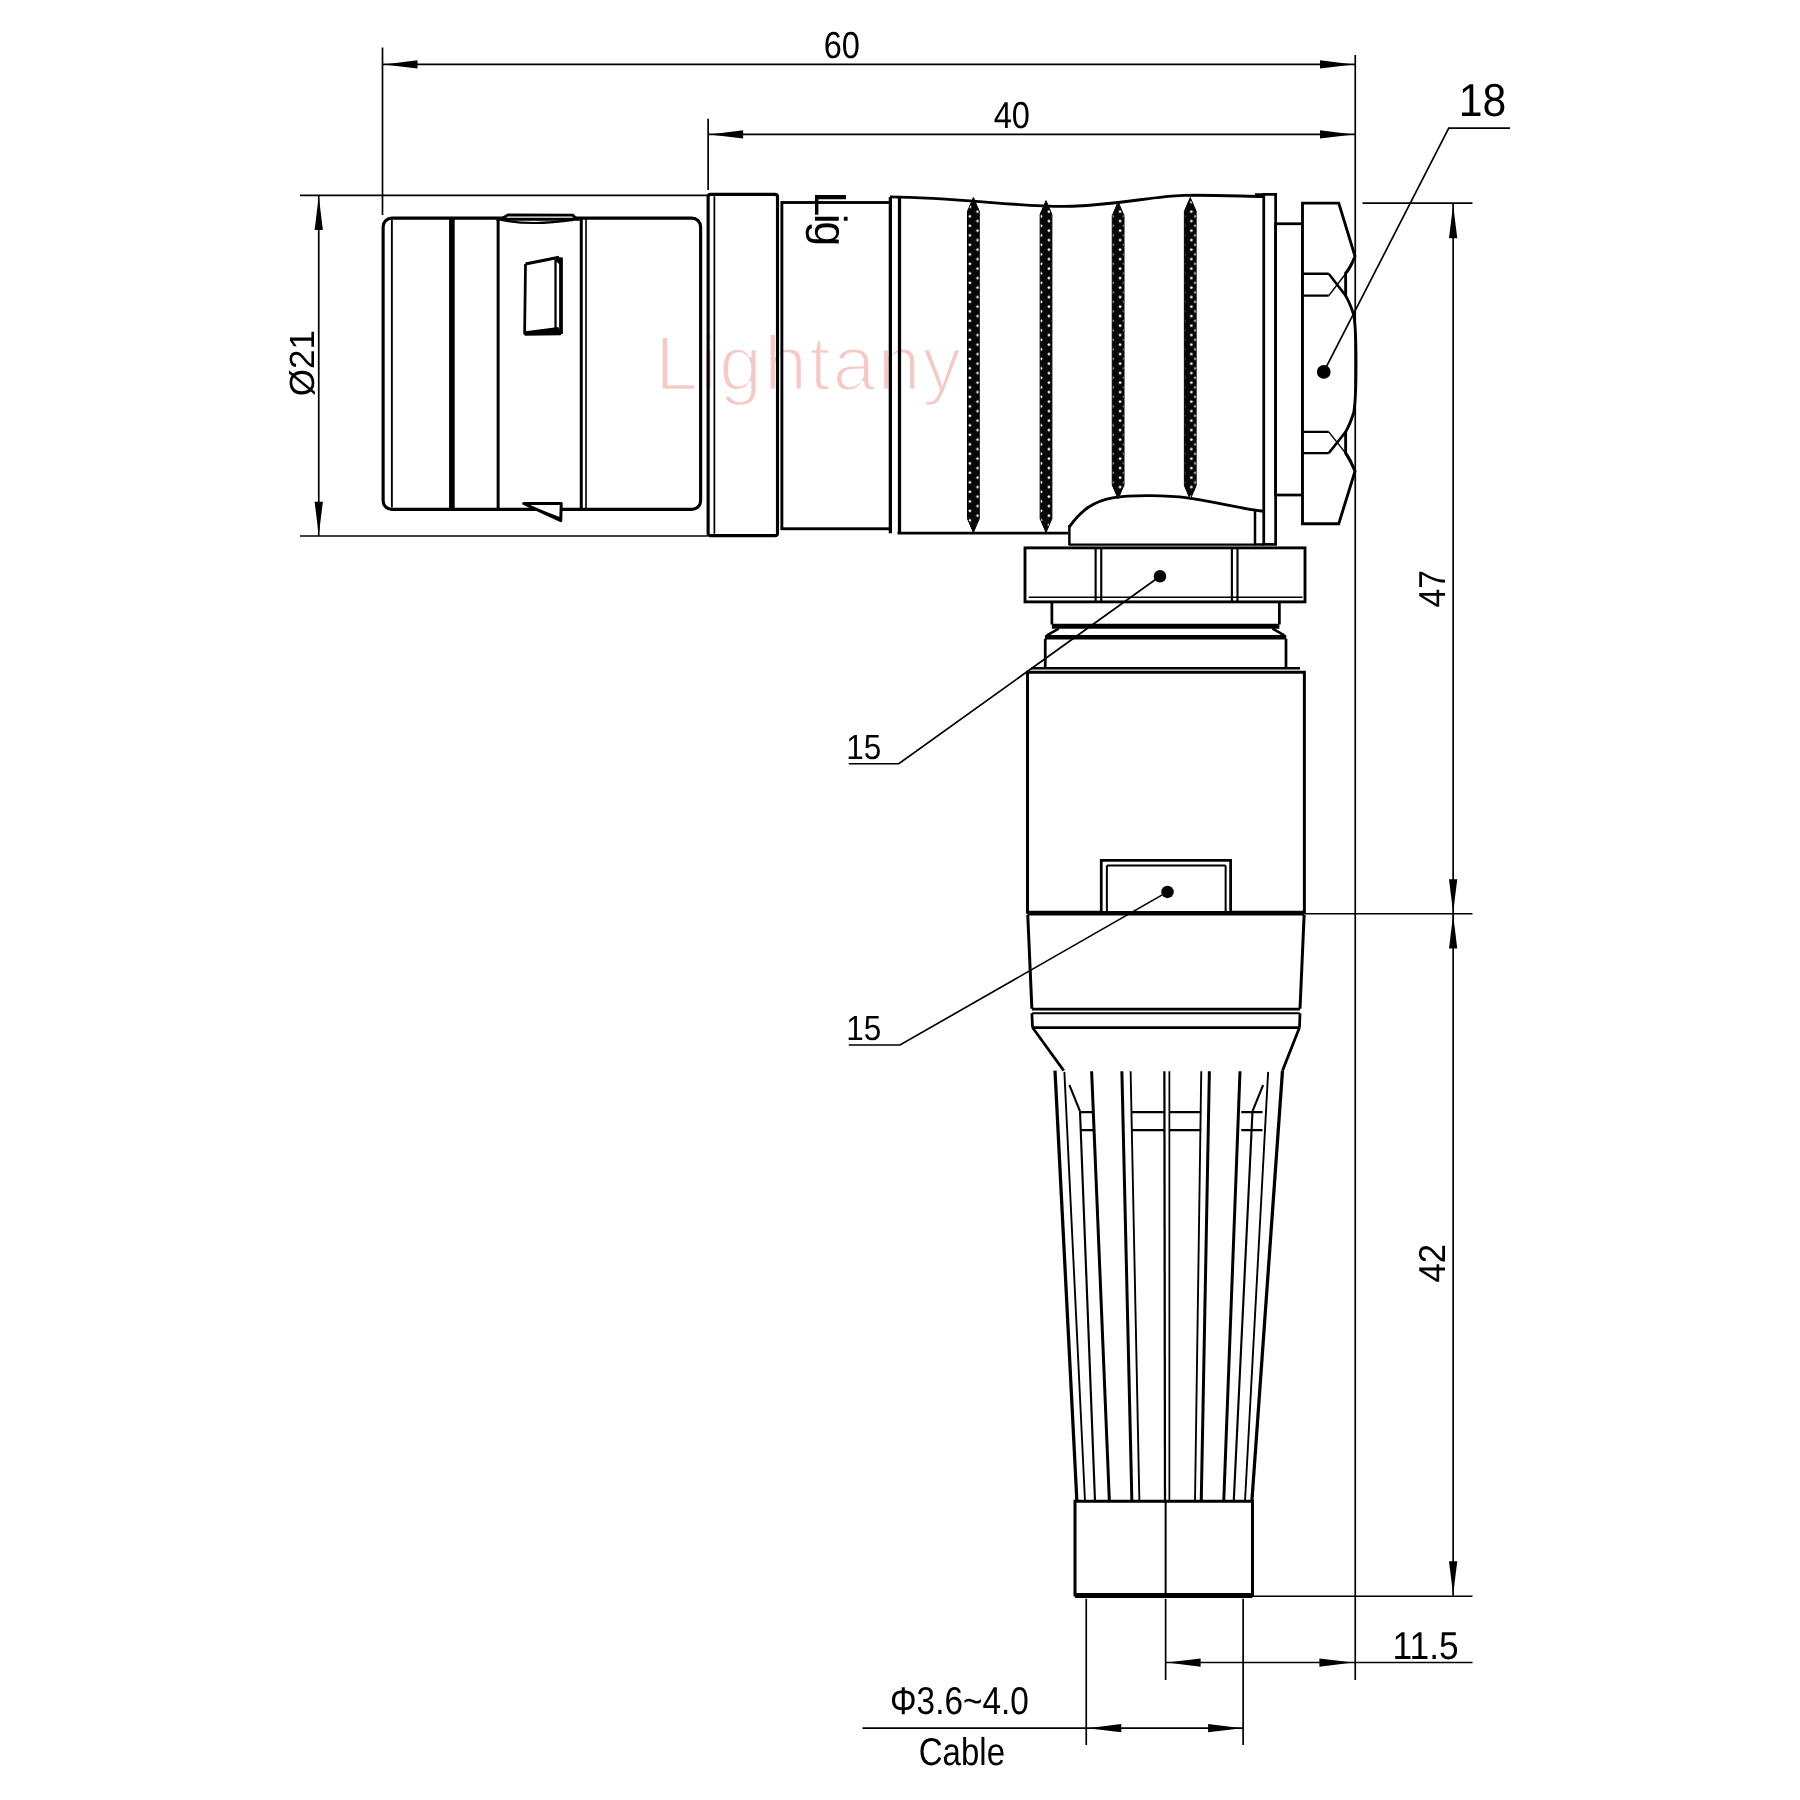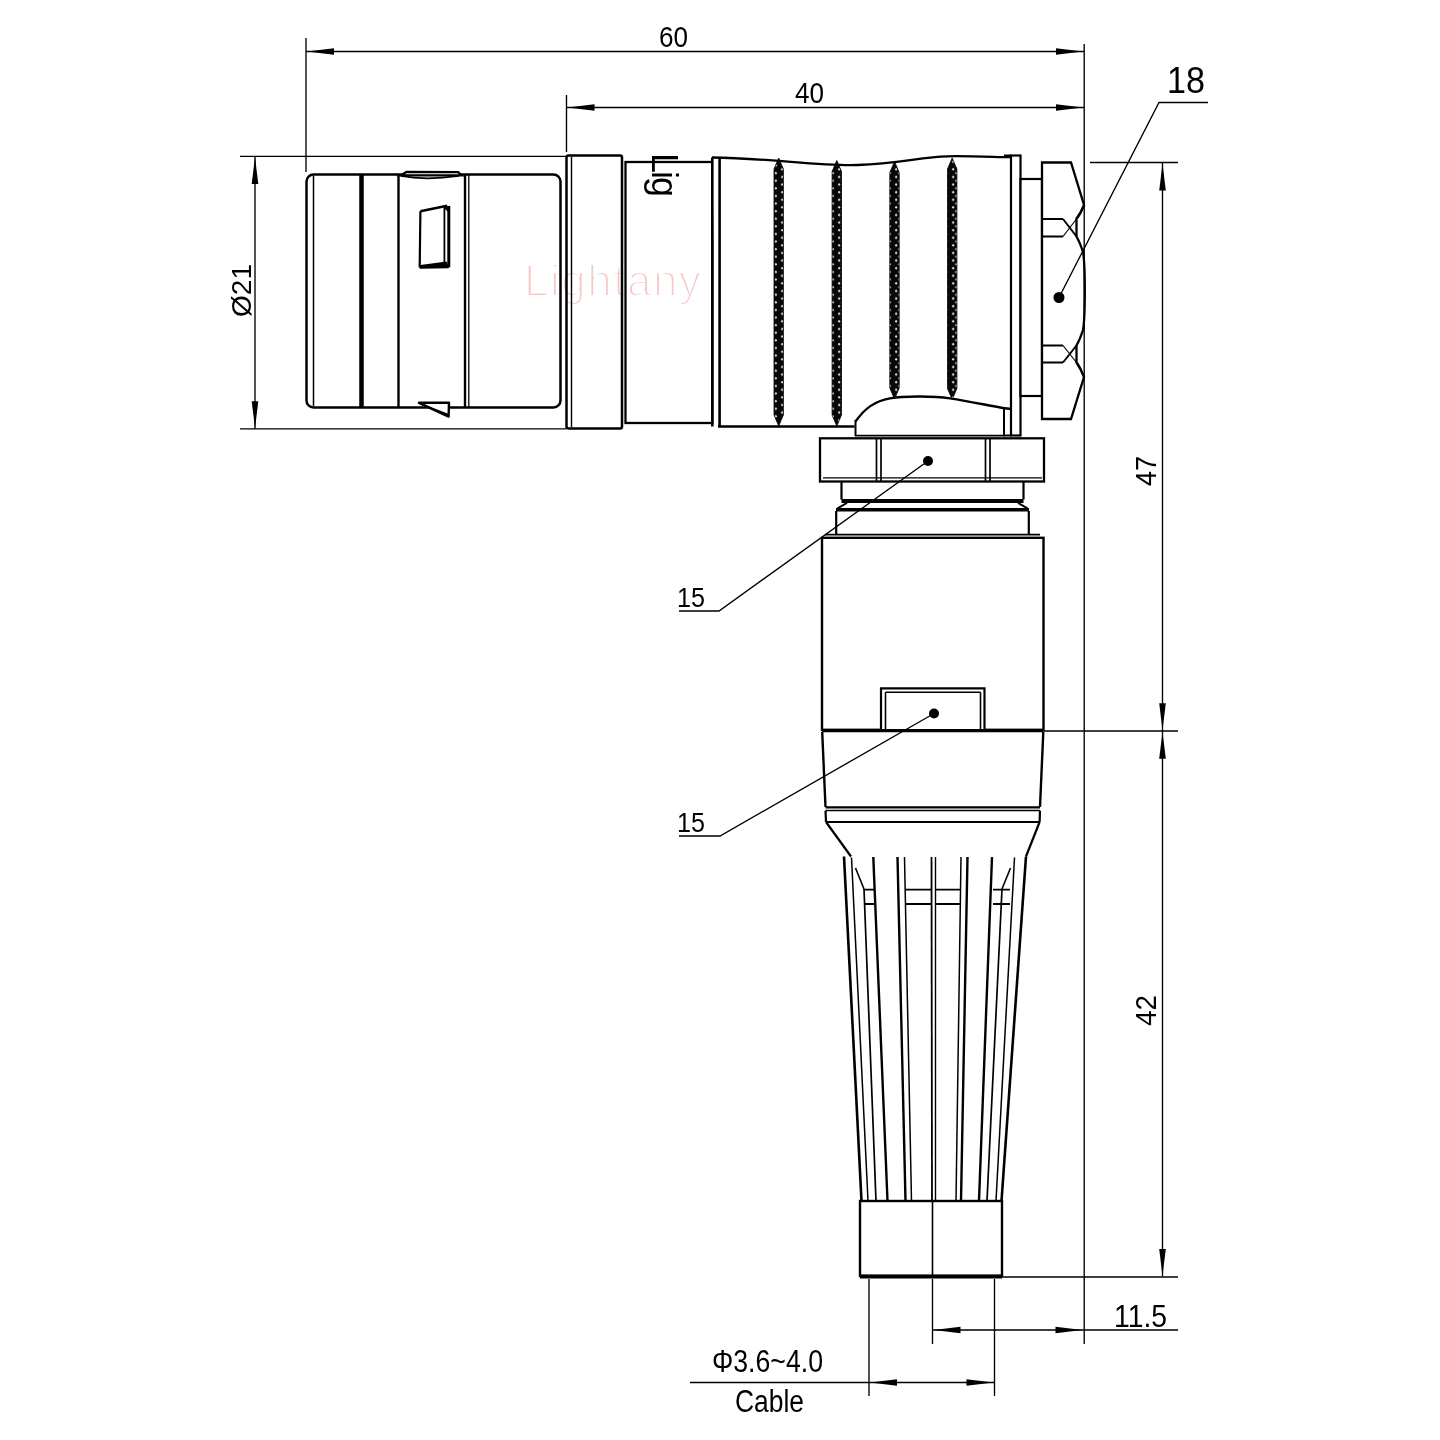--- a/index.html
+++ b/index.html
@@ -249,14 +249,14 @@
 
 <text transform="translate(1156,1026) rotate(-90)" font-size="30" textLength="31" lengthAdjust="spacingAndGlyphs">42</text>
 
 <text x="1114" y="1327" font-size="31" textLength="53" lengthAdjust="spacingAndGlyphs">11.5</text>
 
 <text x="712" y="1371.5" font-size="31" textLength="111" lengthAdjust="spacingAndGlyphs">Φ3.6~4.0</text>
 
 <text x="735" y="1412" font-size="31" textLength="69" lengthAdjust="spacingAndGlyphs">Cable</text>
 </svg>
 
-<div style="position:absolute;left:524px;top:256px;font-size:44px;color:#f5c9c6;mix-blend-mode:multiply;letter-spacing:1.5px;-webkit-text-stroke:2px #ffffff;">Lightany</div>
+<div style="position:absolute;left:524px;top:256px;font-size:62px;color:#f5c9c6;mix-blend-mode:multiply;letter-spacing:1.5px;-webkit-text-stroke:2px #ffffff;">Lightany</div>
 </div>
 
 </body></html>

